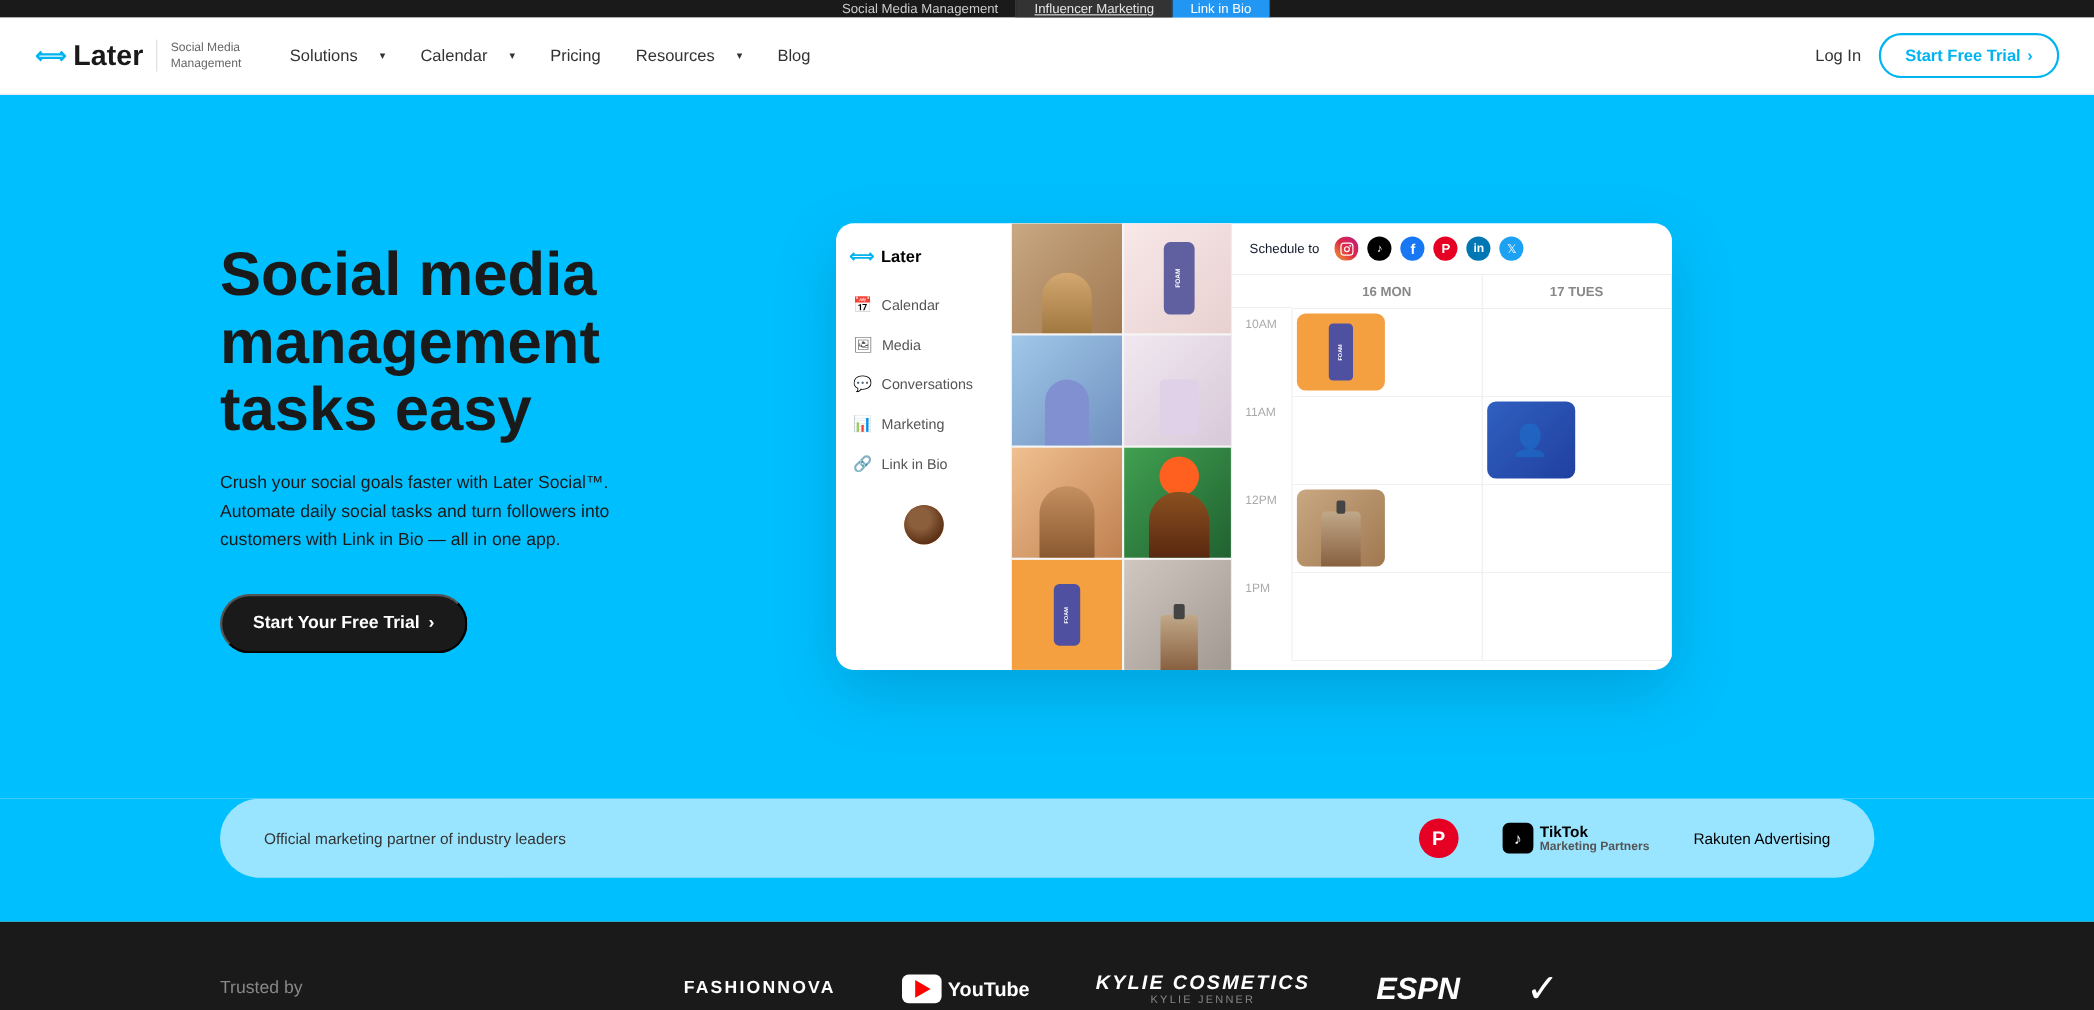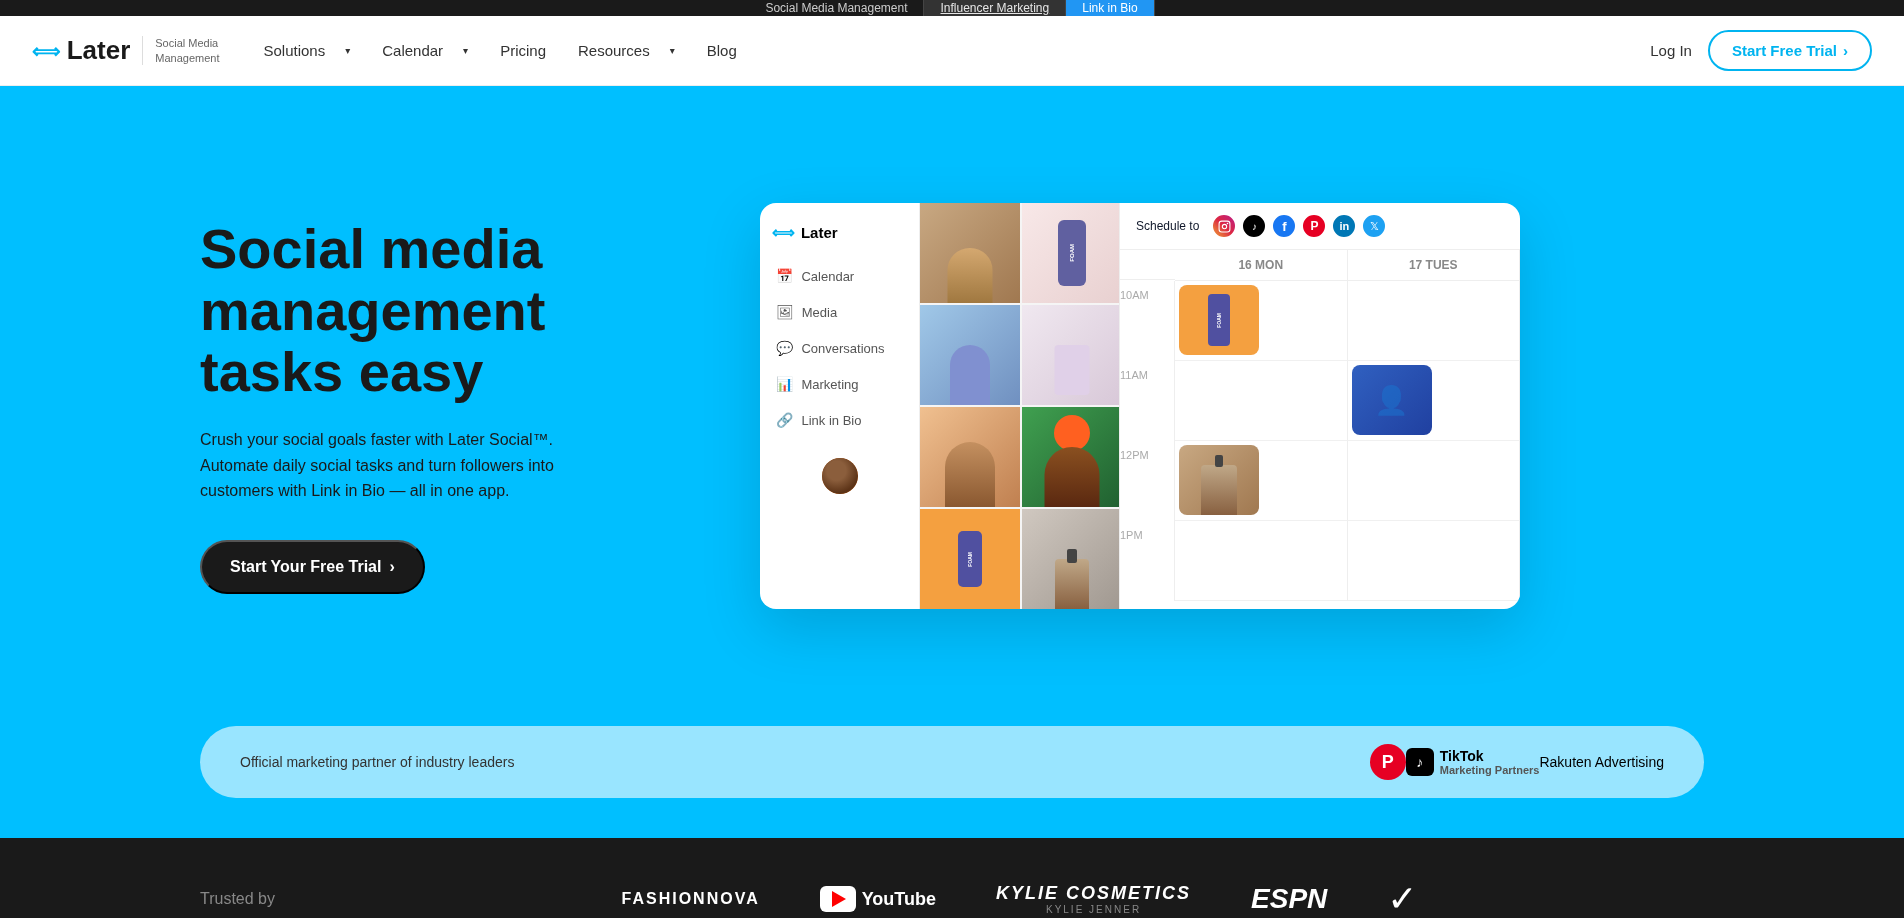--- a/index.html
+++ b/index.html
@@ -282,21 +282,21 @@
       text-align: center;
       font-size: 12px;
       font-weight: 600;
       color: #888;
       border-bottom: 1px solid #eee;
       border-right: 1px solid #eee;
     }
     .time-label {
       font-size: 11px;
       color: #aaa;
-      padding: 8px 0;
+      padding: 8px 12px;
       border-right: 1px solid #eee;
       height: 80px;
       display: flex;
       align-items: flex-start;
     }
     .day-cell {
       height: 80px;
       border-right: 1px solid #eee;
       border-bottom: 1px solid #f0f0f0;
       padding: 4px;
@@ -315,20 +315,21 @@
     .partners-bar {
       background: #00bfff;
       padding: 0 200px 40px;
     }
     .partners-pill {
       background: rgba(255,255,255,0.6);
       border-radius: 50px;
       padding: 18px 40px;
       display: flex;
       align-items: center;
+      gap: 40px;
     }
     .partners-label {
       font-size: 14px;
       color: #333;
       flex: 1;
     }
     .partner-logo {
       display: flex;
       align-items: center;
       gap: 6px;

